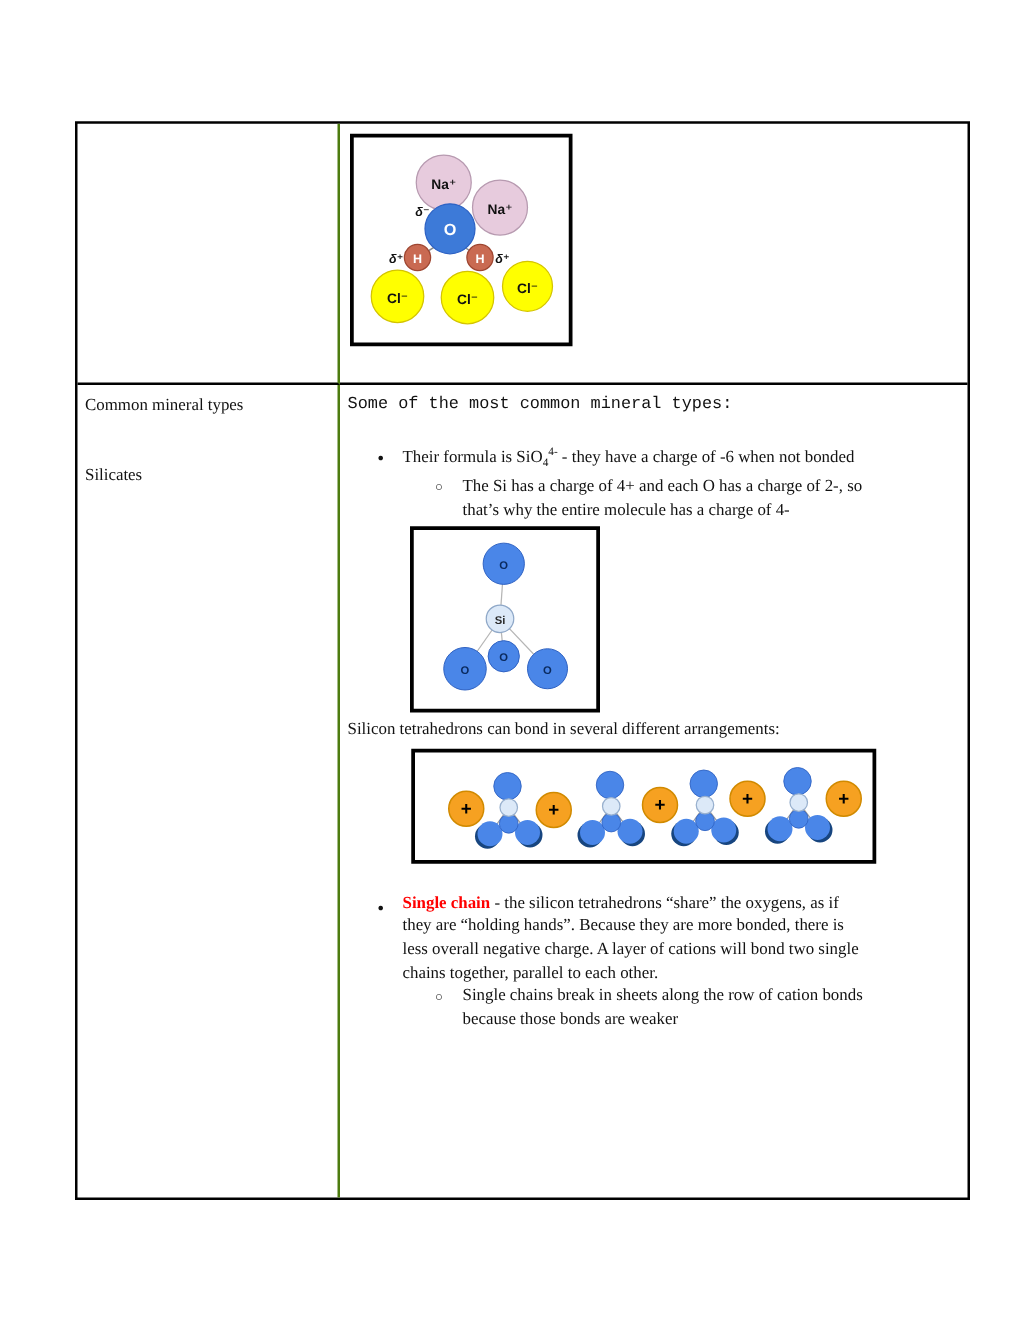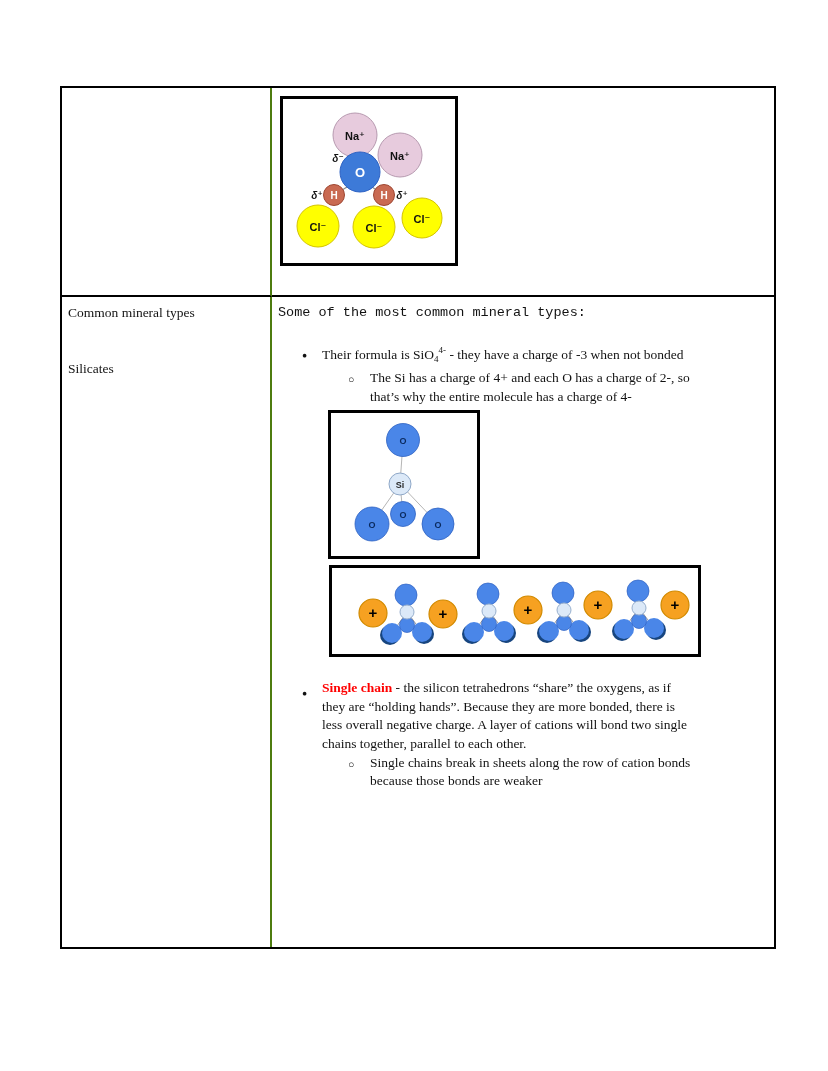--- a/index.html
+++ b/index.html
@@ -3,21 +3,21 @@
 <meta charset="utf-8">
 <style>
   * { margin:0; padding:0; box-sizing:border-box; }
   body { background:#ffffff; }
   .page {
     position:relative; width:828px; height:1071px; background:#ffffff;
     font-family:"Liberation Serif","DejaVu Serif",serif;
     font-size:13.5px; line-height:18.6px; color:#121212;
   }
   .doc-table {
-    position:absolute; left:60px; top:86px; width:716px; height:863px;
+    position:absolute; left:60px; top:97px; width:716px; height:863px;
     border:2px solid #000; display:grid;
     grid-template-columns:210px 1fr; grid-template-rows:209px 1fr;
   }
   .cell { padding:7px 6px; overflow:hidden; }
   .c1 { border-right:2px solid #4d7c0f; }
   .r1 { border-bottom:2px solid #000; }
   .topic-sub { margin-top:37px; }
   .dbox { border:3px solid #000; background:#fff; }
   .box1 { width:178px; height:170px; margin:1px 0 0 2px; }
   .box2 { width:152px; height:149px; margin:4px 0 4px 50px; }
@@ -75,21 +75,21 @@
     <div class="cell c1">
       <p>Common mineral types</p>
       <p class="topic-sub">Silicates</p>
     </div>
 
     <div class="cell">
       <p class="gap-after">Some of the most common mineral types:</p>
 
 
       <ul>
-        <li class="l1"><span>Their formula is SiO</span><sub>4</sub><sup>4-</sup><span> - they have a charge of -3 when not bonded</span></li>
+        <li class="l1"><span>Their formula is SiO</span><sub>4</sub><sup>4-</sup><span> - they have a charge of -6 when not bonded</span></li>
         <li class="l2">The Si has a charge of 4+ and each O has a charge of 2-, so
 that’s why the entire molecule has a charge of 4-</li>
       </ul>
 
       <div class="dbox box2">
         <svg width="146" height="143" viewBox="0 0 146 143">
           <line x1="69" y1="71" x2="72" y2="29" stroke="#b5b5b5" stroke-width="1"></line>
           <line x1="69" y1="71" x2="41" y2="111" stroke="#b5b5b5" stroke-width="1"></line>
           <line x1="69" y1="71" x2="72" y2="101" stroke="#b5b5b5" stroke-width="1"></line>
           <line x1="69" y1="71" x2="107" y2="111" stroke="#b5b5b5" stroke-width="1"></line>
@@ -99,20 +99,21 @@
           <circle cx="107" cy="111" r="16" stroke="#2f62c2" stroke-width="0.8" fill="#4a86e8"></circle>
           <circle cx="69" cy="71" r="11" stroke="#8fa8c8" stroke-width="1" fill="#dce9f8"></circle>
           <text x="72" y="31" text-anchor="middle" font-size="9" font-weight="bold" fill="#0a2a5e">O</text>
           <text x="41" y="115" text-anchor="middle" font-size="9" font-weight="bold" fill="#0a2a5e">O</text>
           <text x="72" y="105" text-anchor="middle" font-size="9" font-weight="bold" fill="#0a2a5e">O</text>
           <text x="107" y="115" text-anchor="middle" font-size="9" font-weight="bold" fill="#0a2a5e">O</text>
           <text x="69" y="75" text-anchor="middle" font-size="9" font-weight="bold" fill="#2b2b2b">Si</text>
         </svg>
       </div>
 
+      <p>Silicon tetrahedrons can bond in several different arrangements:</p>
 
 
       <div class="dbox box3">
         <svg width="366" height="83" viewBox="0 0 366 83">
 
           <g>
             <circle cx="41" cy="45" r="14" stroke="#d18a00" stroke-width="1.2" fill="#f6a121"></circle>
             <circle cx="111" cy="46" r="14" stroke="#d18a00" stroke-width="1.2" fill="#f6a121"></circle>
             <circle cx="196" cy="42" r="14" stroke="#d18a00" stroke-width="1.2" fill="#f6a121"></circle>
             <circle cx="266" cy="37" r="14" stroke="#d18a00" stroke-width="1.2" fill="#f6a121"></circle>

